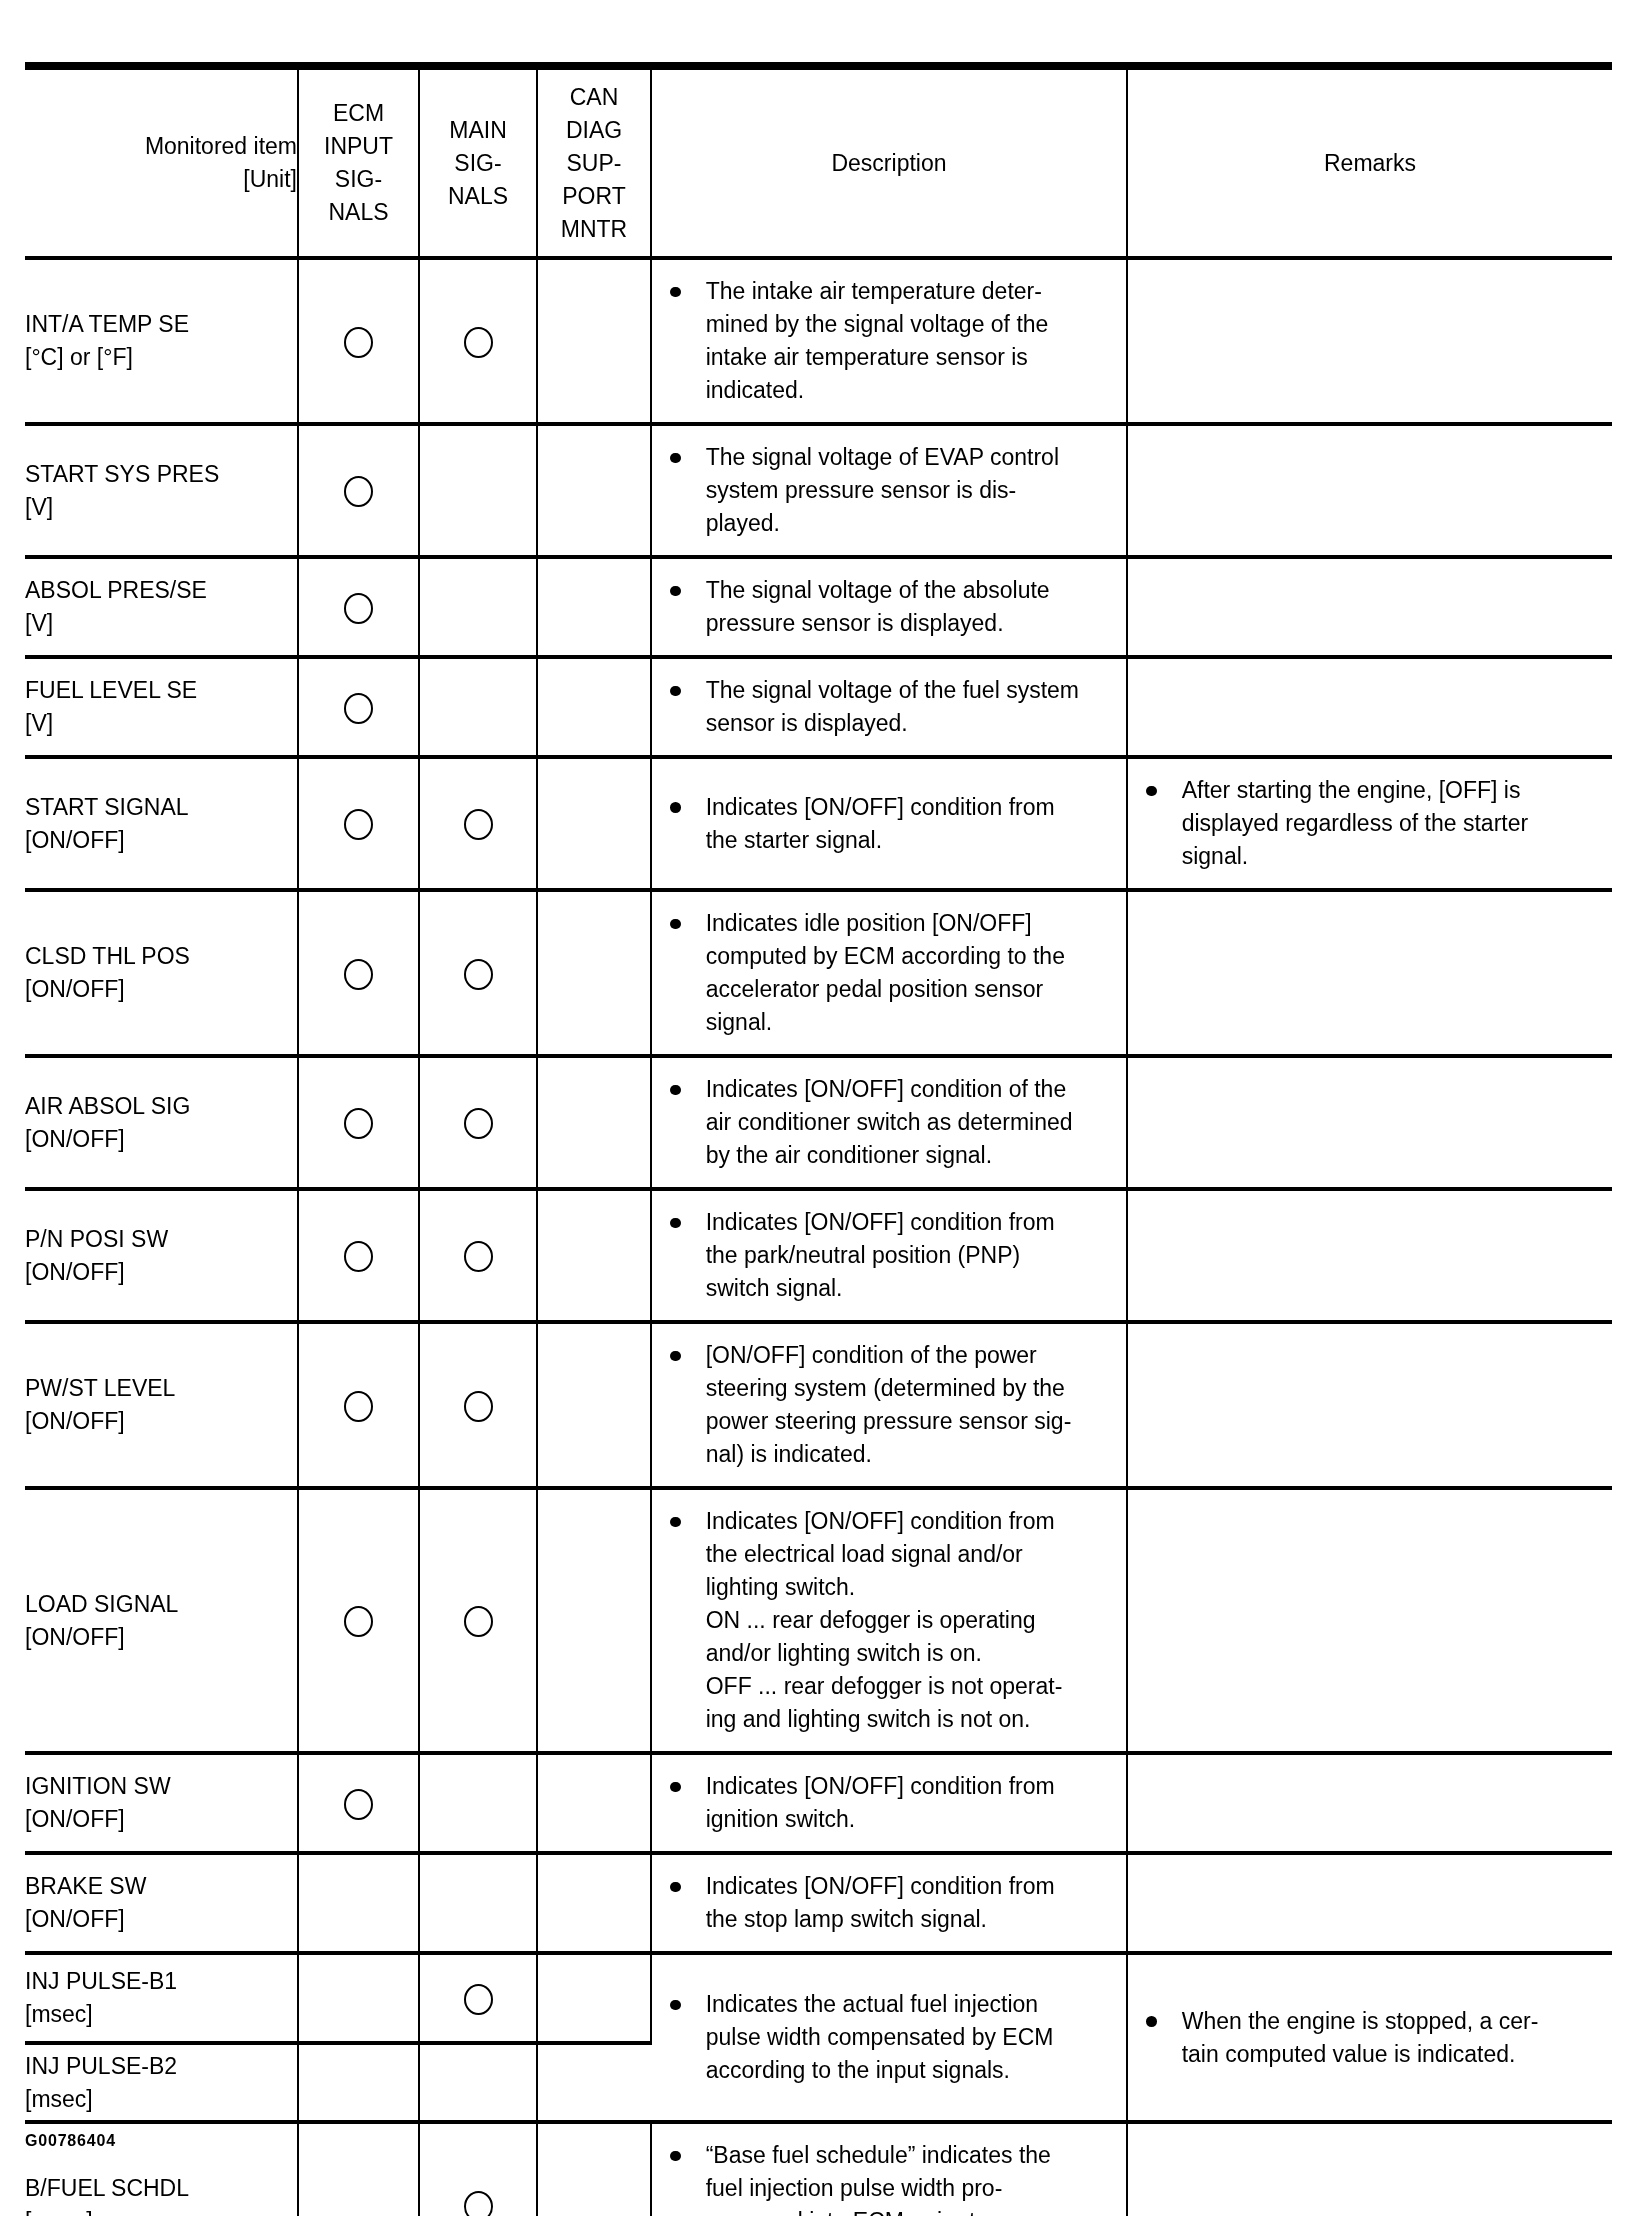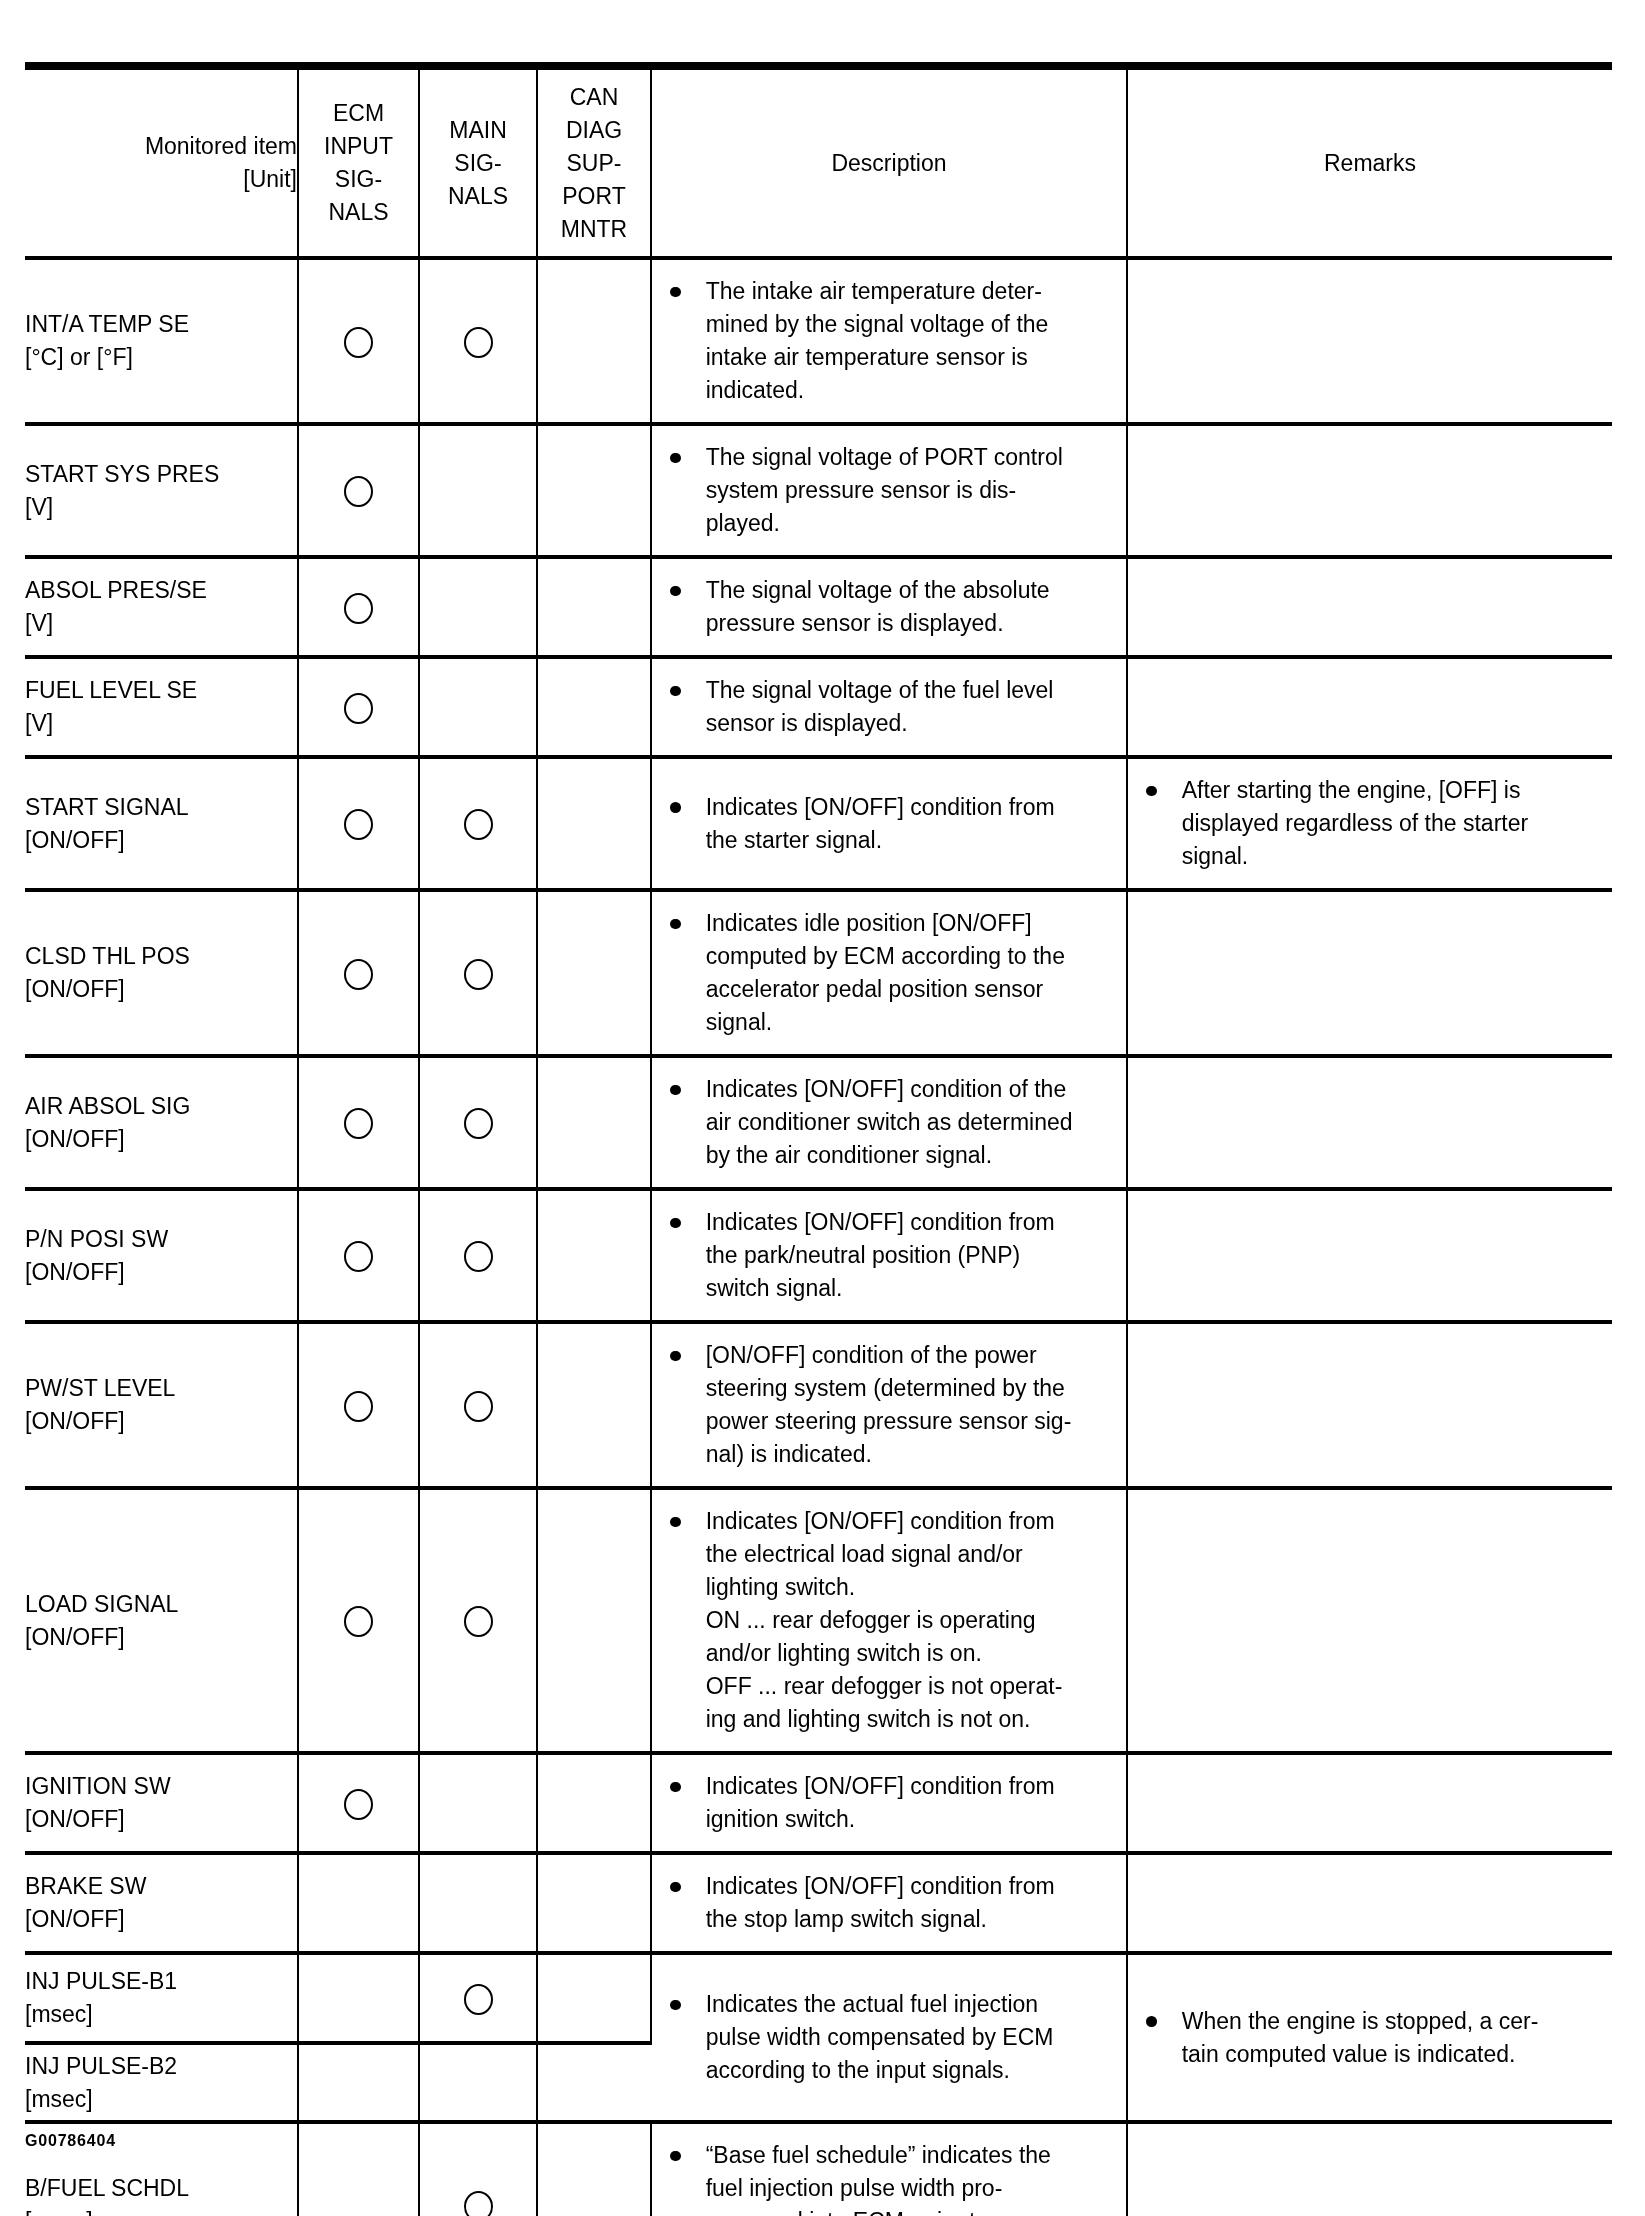--- a/index.html
+++ b/index.html
@@ -135,21 +135,21 @@
     </tr>
 
     <tr class="r2">
       <td class="item"><span>START SYS PRES</span><br><span>[V]</span></td>
       <td class="mark"><span class="circle"></span></td>
       <td class="mark"></td>
       <td class="mark"></td>
       <td>
             <div class="note">
               <span class="bullet"></span>
-              <div class="note-text">The signal voltage of PORT control
+              <div class="note-text">The signal voltage of EVAP control
 system pressure sensor is dis-
 played.</div>
             </div>
           </td>
       <td></td>
     </tr>
 
     <tr class="r3">
       <td class="item"><span>ABSOL PRES/SE</span><br><span>[V]</span></td>
       <td class="mark"><span class="circle"></span></td>
@@ -166,21 +166,21 @@
     </tr>
 
     <tr class="r4">
       <td class="item"><span>FUEL LEVEL SE</span><br><span>[V]</span></td>
       <td class="mark"><span class="circle"></span></td>
       <td class="mark"></td>
       <td class="mark"></td>
       <td>
             <div class="note">
               <span class="bullet"></span>
-              <div class="note-text">The signal voltage of the fuel level
+              <div class="note-text">The signal voltage of the fuel system
 sensor is displayed.</div>
             </div>
           </td>
       <td></td>
     </tr>
 
     <tr class="r5">
       <td class="item"><span>START SIGNAL</span><br><span>[ON/OFF]</span></td>
       <td class="mark"><span class="circle"></span></td>
       <td class="mark"><span class="circle"></span></td>

